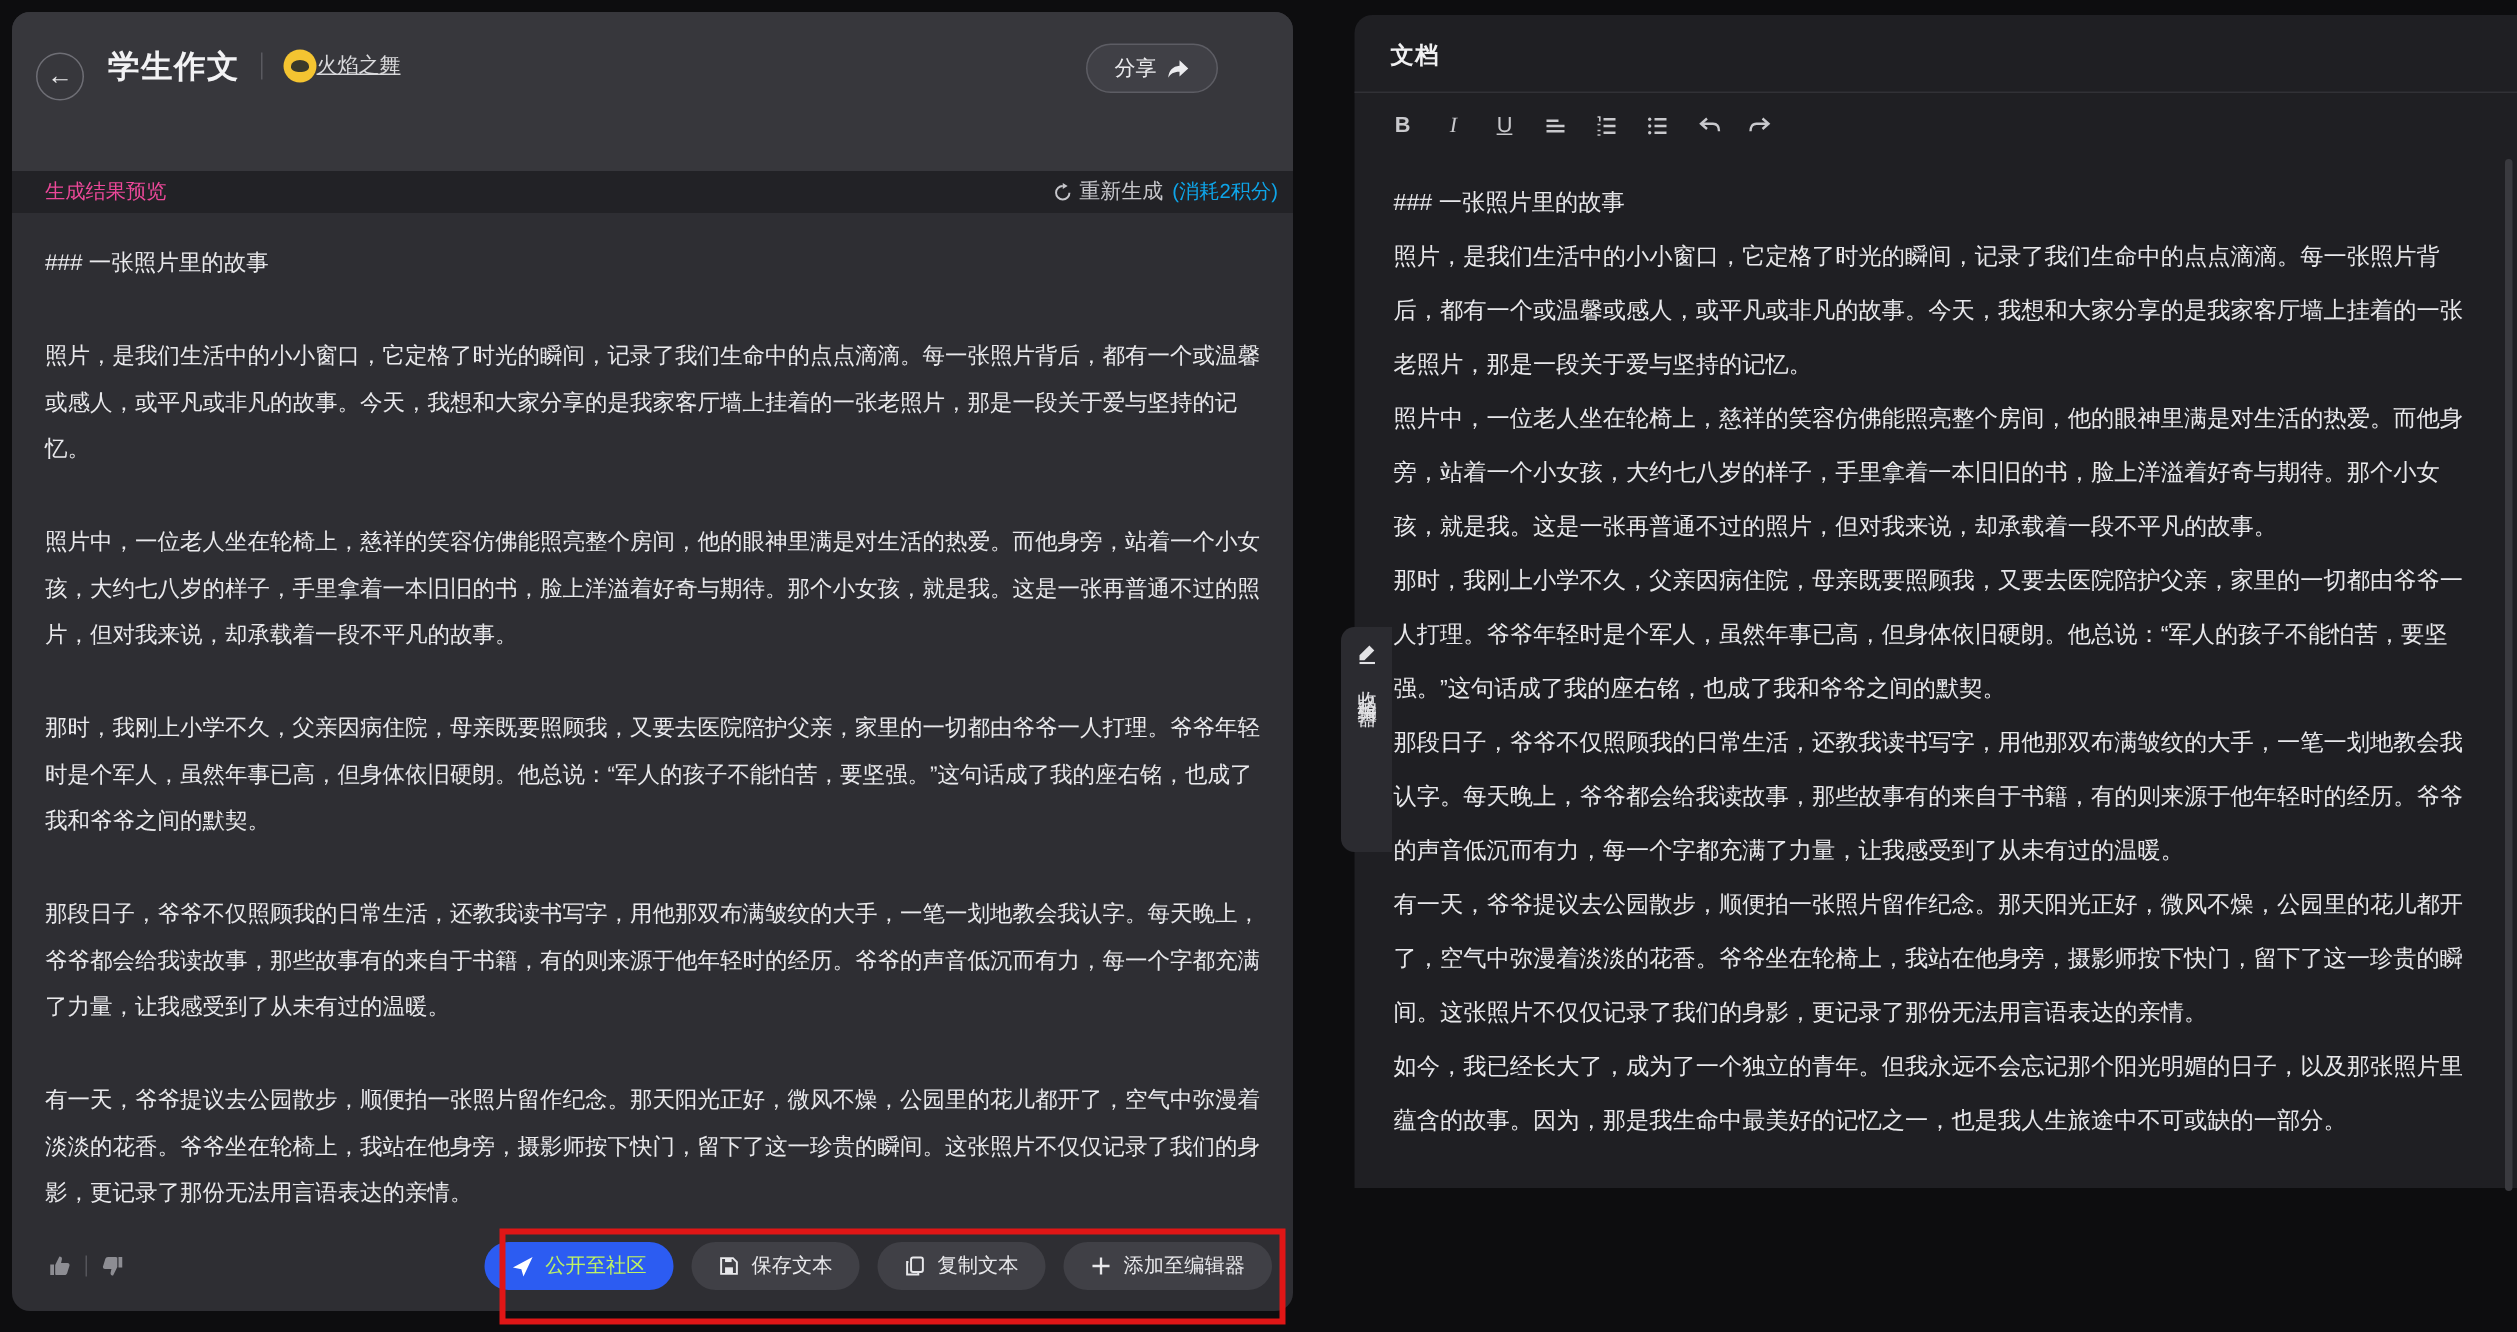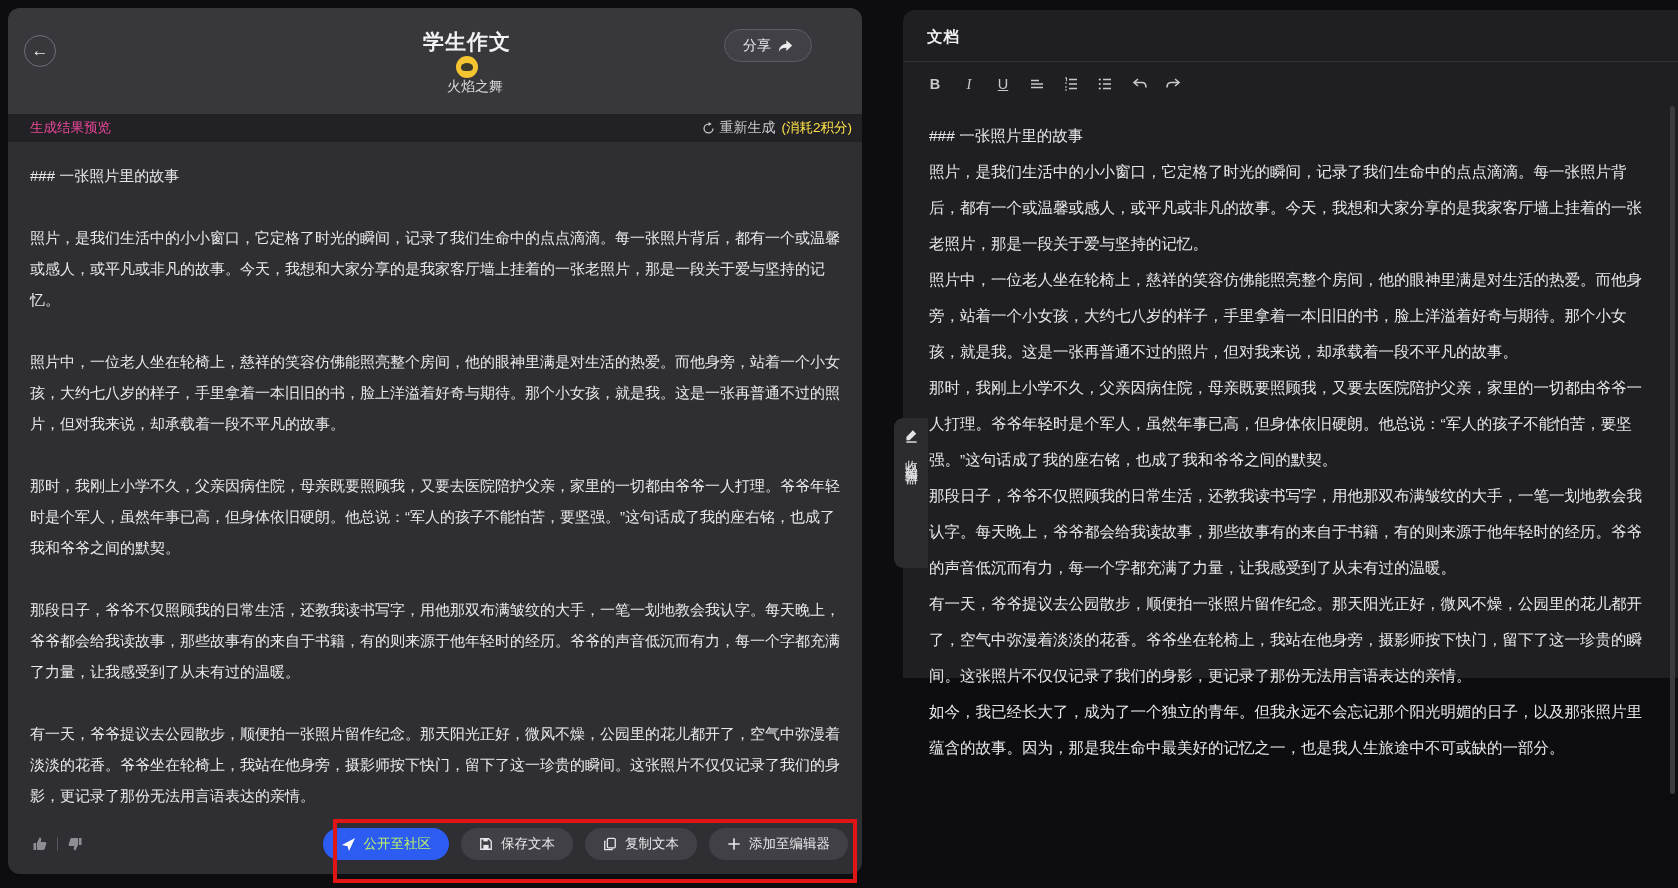--- a/index.html
+++ b/index.html
@@ -6,56 +6,56 @@
   html,body { width:1678px; height:888px; overflow:hidden; background:#0d0d0f;
     font-family:"Liberation Sans","DejaVu Sans",sans-serif; }
 
   
   .panel-left { position:absolute; left:8px; top:8px; width:854px; height:866px;
     border-radius:12px; overflow:hidden; background:#2e2e33; display:flex; flex-direction:column; }
   .lp-header { height:106px; background:#37373c; position:relative; padding:20px 0 0 20px; flex:0 0 auto; }
   .back-btn { position:absolute; left:16px; top:27px; width:32px; height:32px; border-radius:50%;
     border:1.5px solid #6e6e75; color:#e8e8ea; font-size:17px; display:flex; align-items:center;
     justify-content:center; cursor:pointer; }
-  .title-row { display:flex; align-items:center; margin-left:44px; height:32px;flex-direction:column; }
+  .title-row { display:flex; align-items:center; margin-left:44px; height:32px; }
   .app-title { color:#f2f2f4; font-size:21px; font-weight:bold; letter-spacing:1px; }
   .title-divider { width:1px; height:18px; background:#5a5a60; margin:0 14px; }
   .avatar { width:22px; height:22px; border-radius:50%; background:#f4c431; position:relative; flex:0 0 auto; }
   .avatar::after { content:""; position:absolute; left:5px; top:7px; width:12px; height:8px;
     border-radius:50% 50% 40% 40%; background:#3a3a2a; }
-  .agent-name { color:#d9d9dc; font-size:14px; margin-left:16px; }
+  .agent-name { color:#d9d9dc; font-size:14px; margin-left:0;text-decoration:underline; }
   .subtitle { color:#98989f; font-size:13.5px; margin:10px 0 0 44px; }
   .share-btn { position:absolute; right:50px; top:21px; height:33px; padding:0 18px; border-radius:17px;
     background:#404046; border:1px solid #5d5d64; color:#ececef; font-size:14px; display:flex;
     align-items:center; gap:7px; cursor:pointer; }
   .preview-bar { height:28px; background:#222226; display:flex; align-items:center;
     padding:0 10px 0 22px; flex:0 0 auto; }
   .preview-label { color:#ec4899; font-size:13.5px; }
   .preview-right { margin-left:auto; display:flex; align-items:center; gap:6px; }
   .regen { color:#c7c7cc; font-size:14px; display:flex; align-items:center; gap:5px; cursor:pointer; }
-  .cost { color:#fde047; font-size:13.5px; }
+  .cost { color:#0ea5e9; font-size:13.5px; }
   .lp-content { flex:1 1 auto; padding:18px 16px 0 22px; color:#e9e9ec; font-size:15px;
     line-height:31px; overflow:hidden; }
   .lp-content p { margin-bottom:31px; }
   .lp-content p.essay-title { margin-bottom:31px; }
   .lp-footer { flex:0 0 auto; height:52px; display:flex; align-items:center; padding:0 14px 8px 24px; }
   .thumbs { display:flex; align-items:center; gap:9px; color:#8d8d93; }
   .thumb-btn { cursor:pointer; display:flex; }
   .thumb-sep { width:1px; height:14px; background:#55555b; }
   .btn-row { margin-left:auto; display:flex; gap:12px; }
   .pill-btn { height:32px; border-radius:16px; padding:0 18px; display:flex; align-items:center;
     gap:8px; font-size:13.5px; cursor:pointer; background:#404046; color:#e8e8eb; border:none; }
   .pill-btn.primary { background:#2c5cf2; color:#bef264; }
 
   
   .red-annotation { position:absolute; left:333px; top:819px; width:524px; height:64px;
     border:4px solid #e01616; z-index:20; pointer-events:none; }
 
   
-  .panel-right { position:absolute; left:903px; top:10px; width:775px; height:668px;
+  .panel-right { position:absolute; left:903px; top:10px; width:775px; height:782px;
     background:#1f1f23; border-radius:12px 0 0 0; }
   .rp-header { padding:17px 24px 13px 24px; }
   .rp-title { color:#f0f0f2; font-size:15.5px; font-weight:bold; letter-spacing:1px; }
   .rp-divider { height:1px; background:#313136; }
   .rp-toolbar { display:flex; align-items:center; gap:6px; padding:9px 18px; }
   .tb-btn { width:28px; height:26px; display:flex; align-items:center; justify-content:center;
     color:#c9c9cd; border-radius:4px; cursor:pointer; font-size:14.5px; }
   .tb-b { font-weight:bold; }
   .tb-i { font-style:italic; font-family:"Liberation Serif",serif; }
   .tb-u { text-decoration:underline; }

